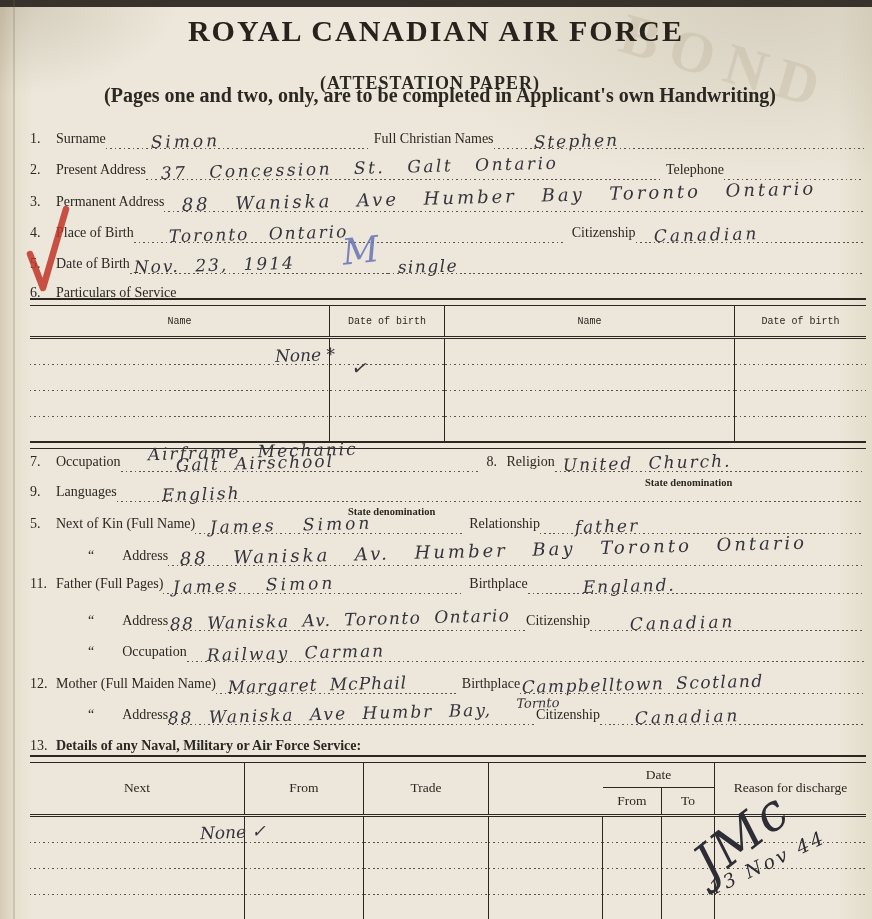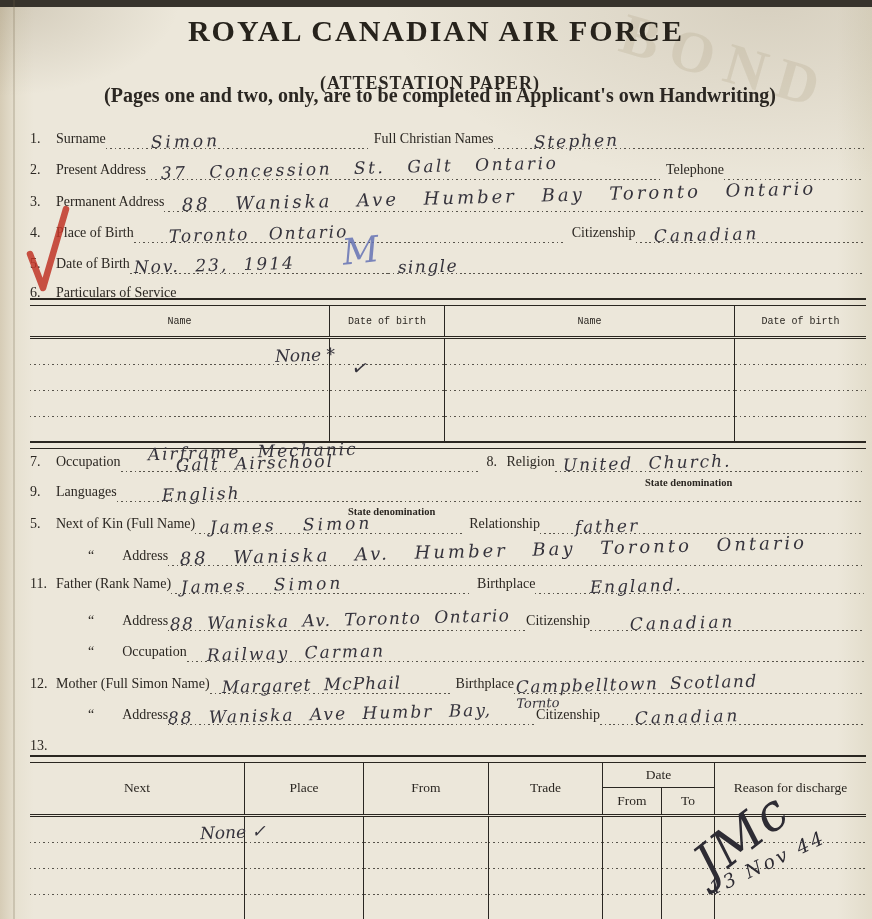--- a/index.html
+++ b/index.html
@@ -230,21 +230,21 @@
   <div class="row" style="top:544px">
     <span class="lbl ml58">“</span>
     <span class="lbl" style="margin-left:28px">Address</span>
     <span class="fill grow">
       <span class="hand" style="left:12px;font-size:18px;letter-spacing:3px;word-spacing:16px">88 Waniska Av. Humber Bay Toronto Ontario</span>
     </span>
   </div>
 
   <div class="row" style="top:572px">
     <span class="lbl num">11.</span>
-    <span class="lbl">Father (Rank Name)</span>
+    <span class="lbl">Father (Full Pages)</span>
     <span class="fill" style="width:300px">
       <span class="hand" style="left:10px;letter-spacing:3px;word-spacing:18px">James Simon</span>
     </span>
     <span class="lbl gap6">Birthplace</span>
     <span class="fill grow">
       <span class="hand" style="left:55px;letter-spacing:2px">England.</span>
     </span>
   </div>
 
   <div class="row" style="top:609px">
@@ -262,21 +262,21 @@
   <div class="row" style="top:640px">
     <span class="lbl ml58">“</span>
     <span class="lbl" style="margin-left:28px">Occupation</span>
     <span class="fill grow">
       <span class="hand" style="left:20px;letter-spacing:2px;word-spacing:8px">Railway Carman</span>
     </span>
   </div>
 
   <div class="row" style="top:672px">
     <span class="lbl num">12.</span>
-    <span class="lbl">Mother (Full Simon Name)</span>
+    <span class="lbl">Mother (Full Maiden Name)</span>
     <span class="fill" style="width:240px">
       <span class="hand" style="left:12px;letter-spacing:1px;word-spacing:6px">Margaret McPhail</span>
     </span>
     <span class="lbl gap6">Birthplace</span>
     <span class="fill grow">
       <span class="hand" style="left:2px;letter-spacing:1.5px;word-spacing:5px">Campbelltown Scotland</span>
     </span>
   </div>
 
   <span class="hand" style="position:absolute;left:522px;top:696px;font-size:13px">Tornto</span>
@@ -287,28 +287,28 @@
       <span class="hand" style="left:0;letter-spacing:2px;word-spacing:8px">88 Waniska Ave Humbr Bay,</span>
     </span>
     <span class="lbl">Citizenship</span>
     <span class="fill grow">
       <span class="hand" style="left:35px;letter-spacing:3px">Canadian</span>
     </span>
   </div>
 
   <div class="row" style="top:734px">
     <span class="lbl num">13.</span>
+    <span class="lbl" style="font-weight:600">Details of any Naval, Military or Air Force Service:</span>
   </div>
 
   <div class="rule-heavy" style="top:755px"></div>
 
   <div class="stable">
     <div class="s-head">
       <div class="cell vline rs2">Next</div>
-      <div class="cell vline rs2">Place</div>
       <div class="cell vline rs2">From</div>
       <div class="cell vline rs2">Trade</div>
       <div class="cell vline s-date">Date</div>
       <div class="cell rs2" style="grid-column:7">Reason for discharge</div>
       <div class="cell vline" style="grid-column:5;grid-row:2">From</div>
       <div class="cell vline" style="grid-column:6;grid-row:2">To</div>
     </div>
     <div class="s-row">
       <div class="cell vline">
         <span class="hand-static s-none">None ✓</span>

